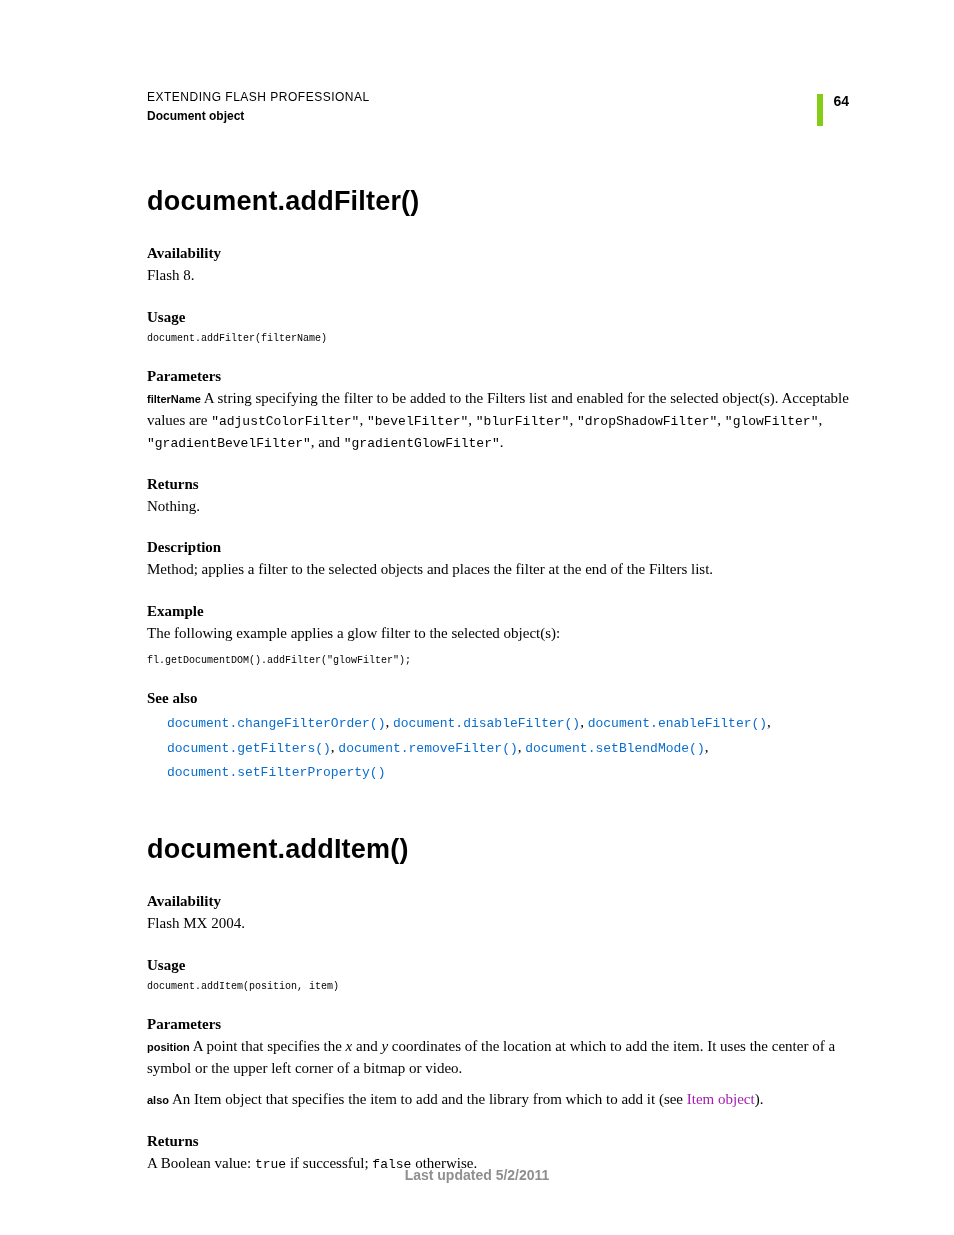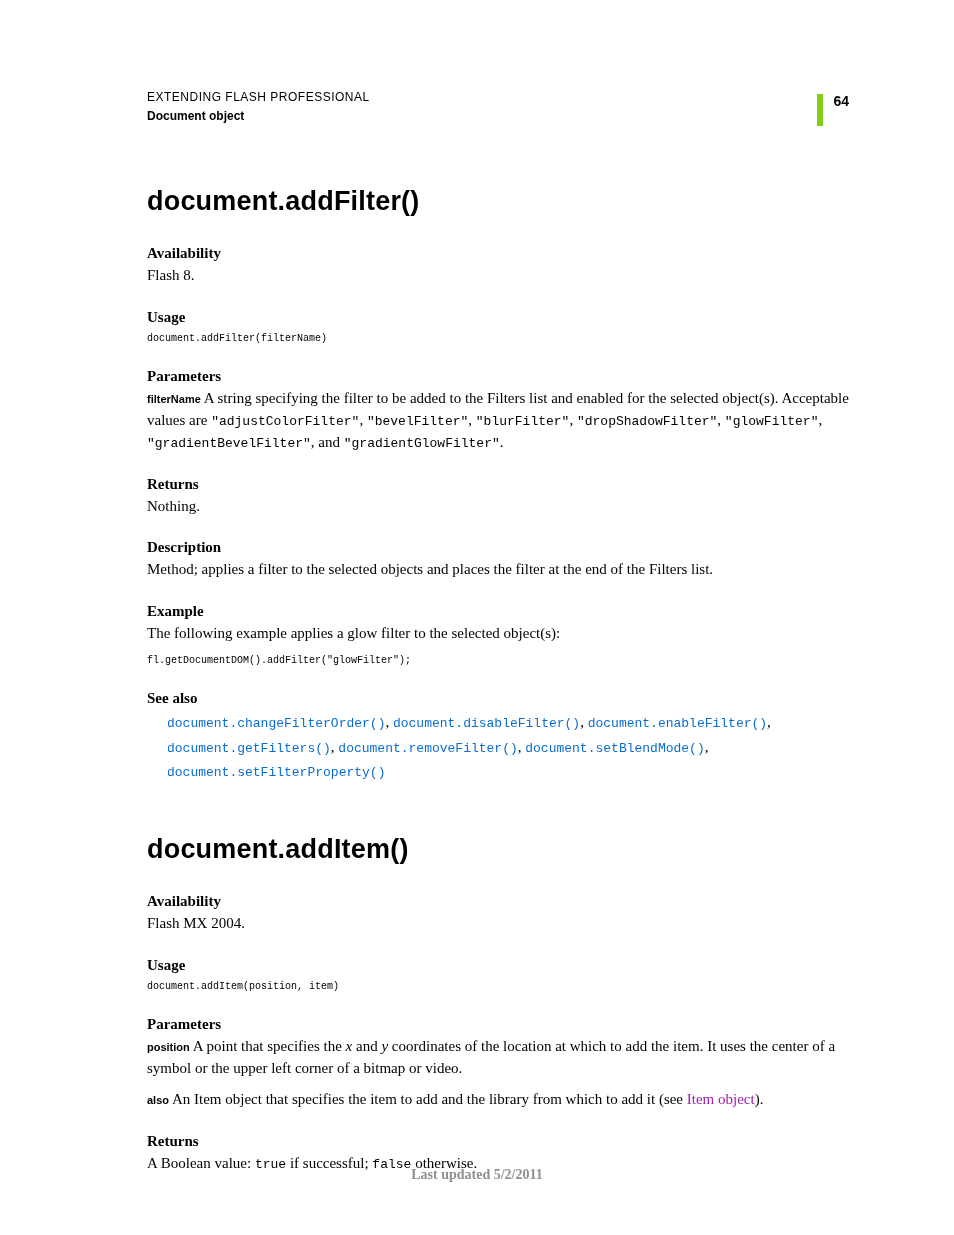--- a/index.html
+++ b/index.html
@@ -80,21 +80,21 @@
     text-decoration: none;
     font-family: inherit;
     font-size: inherit;
   }
   .footer {
     position: absolute;
     bottom: 52px;
     left: 0;
     right: 0;
     text-align: center;
-    font-family: Liberation Serif, serif;
+    font-family: Liberation Sans, sans-serif;
     font-weight: 700;
     font-size: 14px;
     color: #8f8f8f;
   }
   .param-name {
     font-family: Liberation Sans, sans-serif;
     font-size: 11px;
     font-weight: 700;
   }
   .ital { font-style: italic; }

